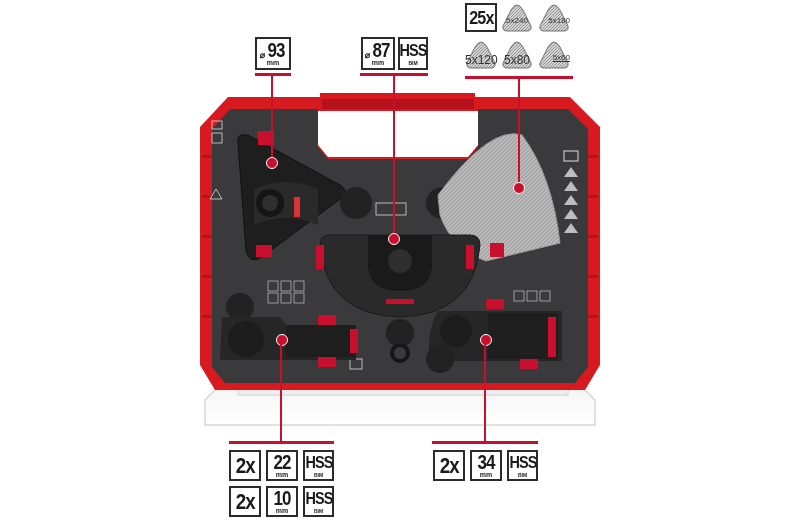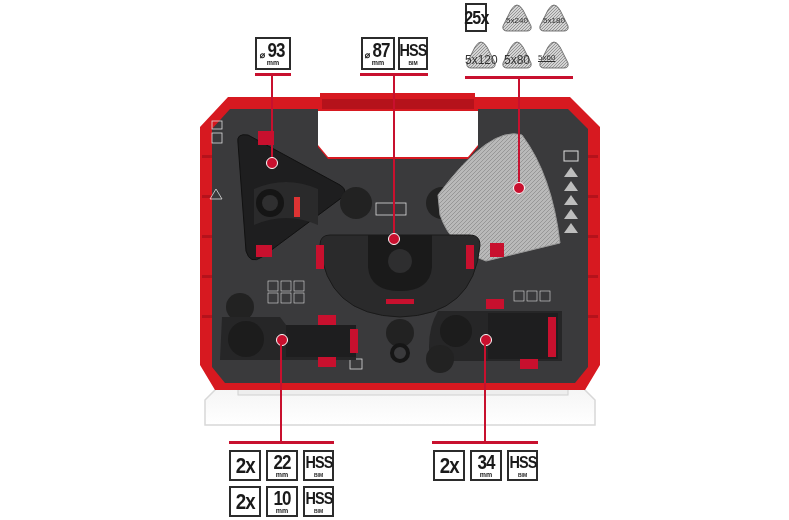--- a/index.html
+++ b/index.html
@@ -156,59 +156,59 @@
     <span class="small" style="font-size:9px;margin-right:1px;">⌀</span>
     <span class="big">87</span>
   </div>
   <span class="small">mm</span>
 </div>
 <div class="box" style="left:398px;top:37px;width:30px;height:33px;">
   <span class="big" style="font-size:17px;">HSS</span>
   <span class="tiny">BIM</span>
 </div>
 
-<div class="box qty" style="left:465px;top:3px;width:22px;height:29px;">
+<div class="box qty" style="left:465px;top:3px;width:32px;height:29px;">
   <span class="big" style="font-size:19px;">25x</span>
 </div>
 
 <div class="tri" style="left:501px;top:3px;width:32px;height:30px;">
   <svg width="32" height="30" viewBox="0 0 32 30">
       <defs>
         <pattern id="h1" width="3" height="3" patternUnits="userSpaceOnUse">
           <rect width="3" height="3" fill="#d4d4d4"></rect>
           <path d="M0 3 L3 0" stroke="#7a7a7a" stroke-width="0.7"></path>
         </pattern>
       </defs>
       <path d="M16 2 Q19 2 22 7 L30 23 Q31 28 26 28 L6 28 Q1 28 2 23 L10 7 Q13 2 16 2 Z" fill="url(#h1)" stroke="#555" stroke-width="0.8"></path>
     </svg>
   <span class="abs" style="left:0;top:13px;width:32px;text-align:center;font-size:8px;color:#333;">5x240</span>
 </div>
 <div class="tri" style="left:538px;top:3px;width:32px;height:30px;">
   <svg width="32" height="30" viewBox="0 0 32 30">
       <path d="M16 2 Q19 2 22 7 L30 23 Q31 28 26 28 L6 28 Q1 28 2 23 L10 7 Q13 2 16 2 Z" fill="url(#h1)" stroke="#555" stroke-width="0.8"></path>
     </svg>
-  <span class="abs" style="left:0;top:13px;width:32px;text-align:center;font-size:8px;color:#333;">5x180</span>
+  <span class="abs" style="left:0;top:13px;width:32px;text-align:right;font-size:8px;color:#333;">5x180</span>
 </div>
 <div class="tri" style="left:465px;top:40px;width:32px;height:30px;">
   <svg width="32" height="30" viewBox="0 0 32 30">
       <path d="M16 2 Q19 2 22 7 L30 23 Q31 28 26 28 L6 28 Q1 28 2 23 L10 7 Q13 2 16 2 Z" fill="url(#h1)" stroke="#555" stroke-width="0.8"></path>
     </svg>
   <span class="abs" style="left:0;top:13px;width:32px;text-align:center;font-size:12px;color:#333;">5x120</span>
 </div>
 <div class="tri" style="left:501px;top:40px;width:32px;height:30px;">
   <svg width="32" height="30" viewBox="0 0 32 30">
       <path d="M16 2 Q19 2 22 7 L30 23 Q31 28 26 28 L6 28 Q1 28 2 23 L10 7 Q13 2 16 2 Z" fill="url(#h1)" stroke="#555" stroke-width="0.8"></path>
     </svg>
   <span class="abs" style="left:0;top:13px;width:32px;text-align:center;font-size:12px;color:#333;">5x80</span>
 </div>
 <div class="tri" style="left:538px;top:40px;width:32px;height:30px;">
   <svg width="32" height="30" viewBox="0 0 32 30">
       <path d="M16 2 Q19 2 22 7 L30 23 Q31 28 26 28 L6 28 Q1 28 2 23 L10 7 Q13 2 16 2 Z" fill="url(#h1)" stroke="#555" stroke-width="0.8"></path>
     </svg>
-  <span class="abs" style="left:0;top:13px;width:32px;text-align:left;font-size:8px;color:#333;text-decoration:underline;">5x60</span>
+  <span class="abs" style="left:0;top:13px;width:32px;text-align:right;font-size:8px;color:#333;text-decoration:underline;">5x60</span>
 </div>
 
 <div class="box qty" style="left:229px;top:450px;width:32px;height:31px;">
   <span class="big">2x</span>
 </div>
 <div class="box" style="left:266px;top:450px;width:32px;height:31px;">
   <span class="big">22</span>
   <span class="small">mm</span>
 </div>
 <div class="box" style="left:303px;top:450px;width:31px;height:31px;">

